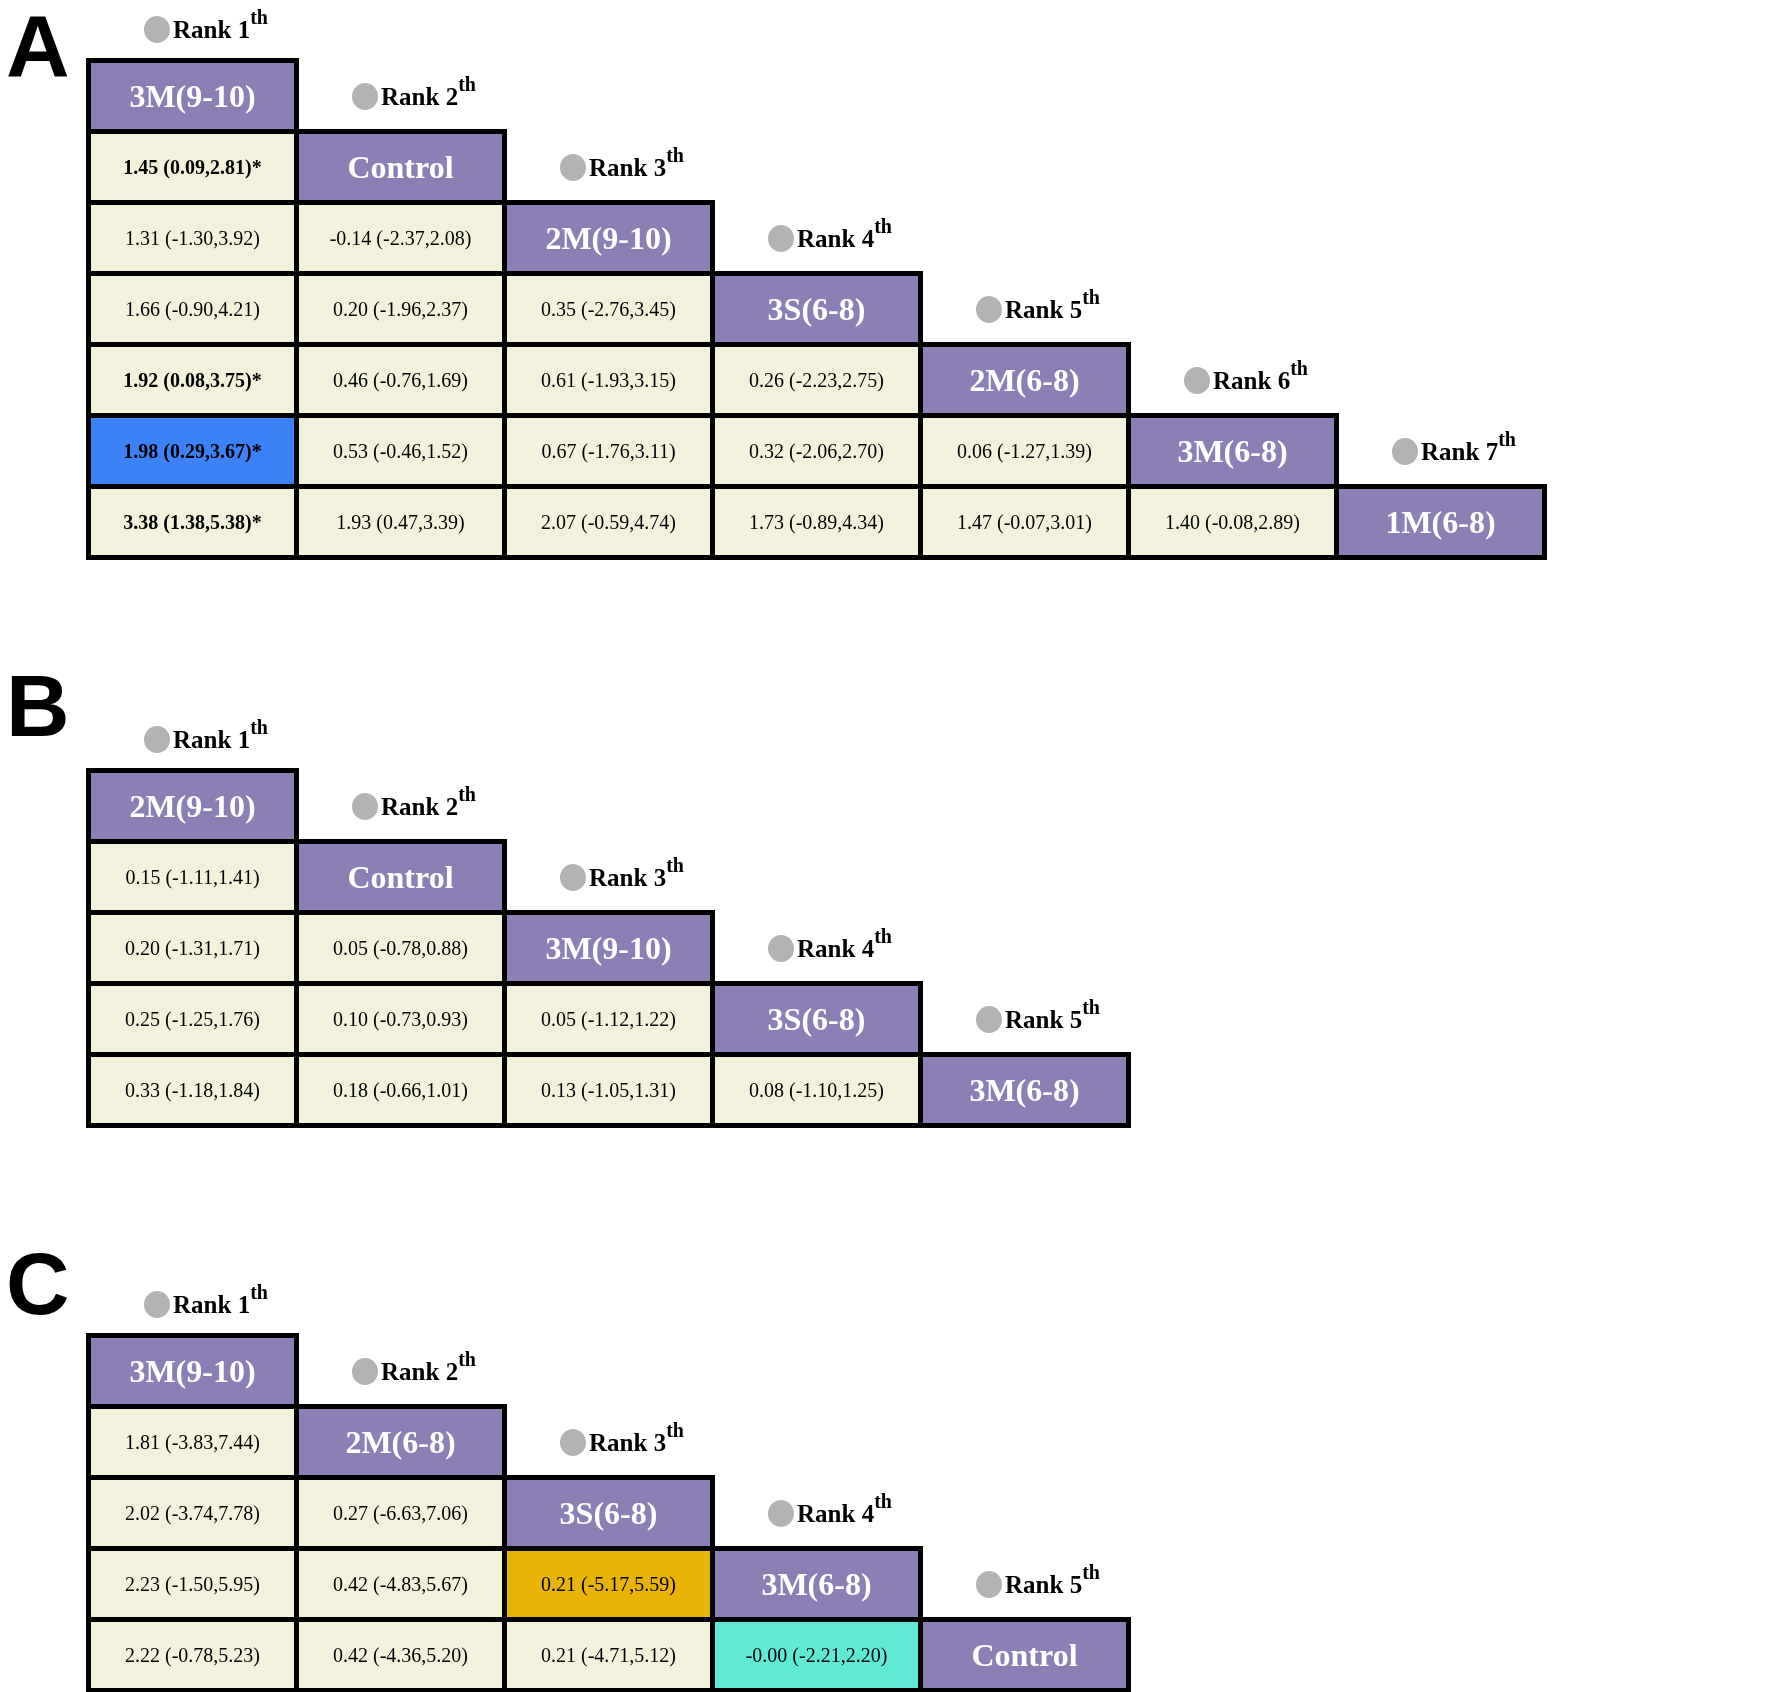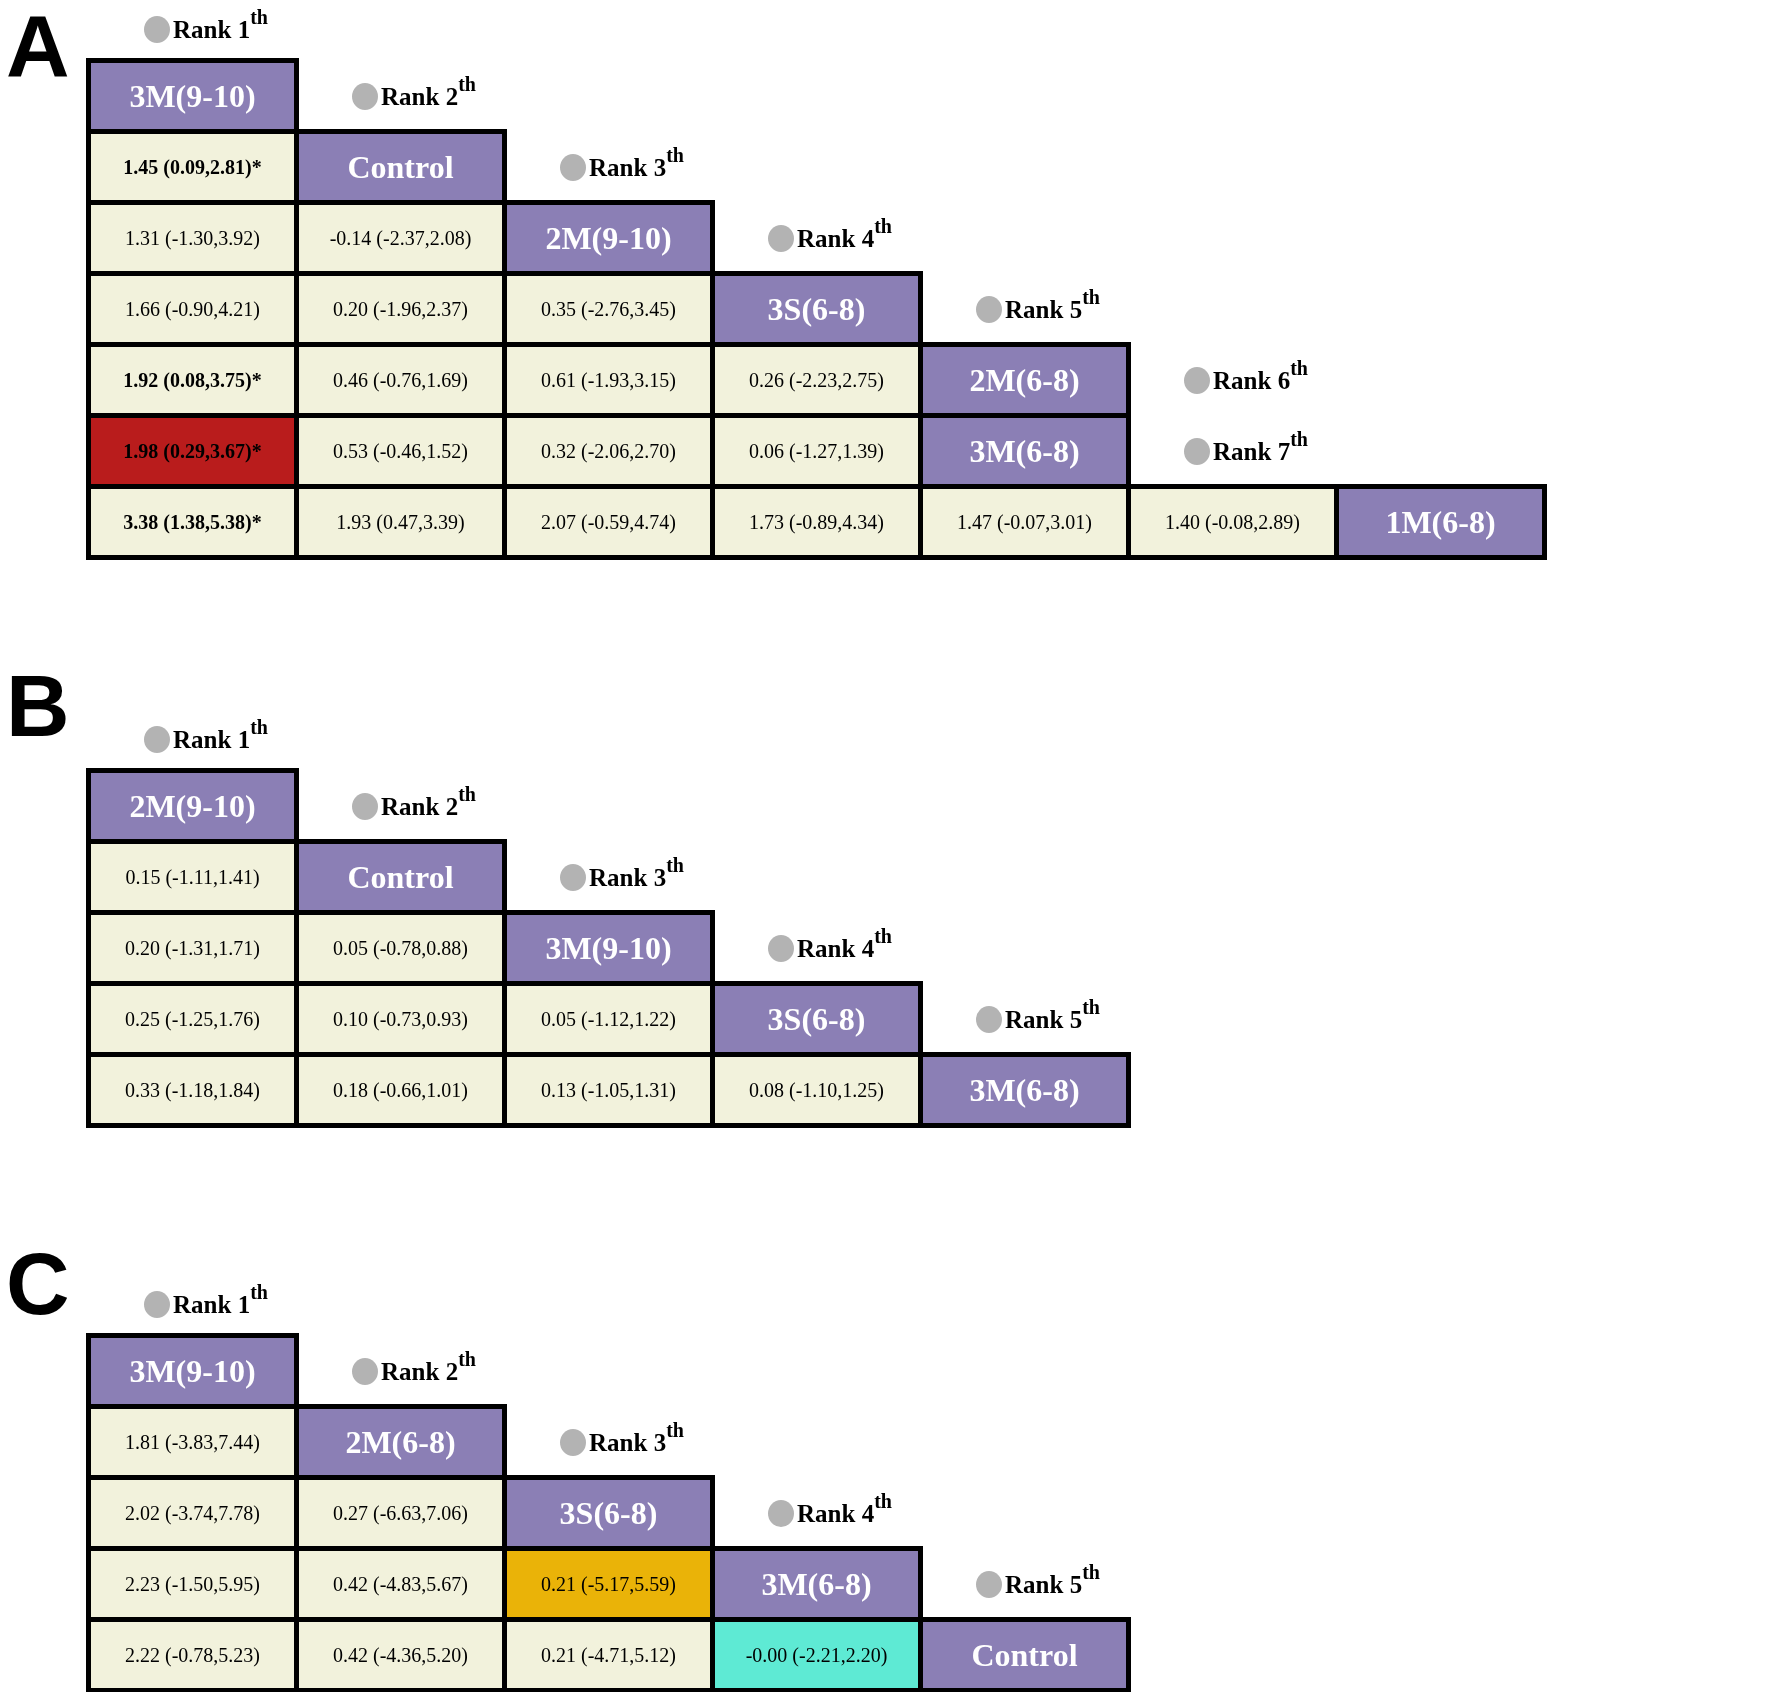--- a/index.html
+++ b/index.html
@@ -106,22 +106,23 @@
       <div class="cell cream" style="background: rgb(242, 242, 220);">0.61 (-1.93,3.15)</div>
       <div class="cell cream" style="background: rgb(242, 242, 220);">0.26 (-2.23,2.75)</div>
       <div class="cell purple" style="background: rgb(139, 127, 181); color: rgb(255, 255, 255);">2M(6-8)</div>
       <div class="rank-label">
         <div class="rank-dot" style="background: rgb(179, 179, 179);"></div>
         <span class="rank-text">Rank 6</span>
         <span class="rank-sup">th</span>
       </div>
     </div>
     <div class="ladder-row table-row collapse">
-      <div class="cell cream sig" style="background: #b91c1c;">1.98 (0.29,3.67)*</div>
+      <div class="cell cream sig" style="background: #3b82f6;">1.98 (0.29,3.67)*</div>
       <div class="cell cream" style="background: rgb(242, 242, 220);">0.53 (-0.46,1.52)</div>
+      <div class="cell cream" style="background: rgb(242, 242, 220);">0.67 (-1.76,3.11)</div>
       <div class="cell cream" style="background: rgb(242, 242, 220);">0.32 (-2.06,2.70)</div>
       <div class="cell cream" style="background: rgb(242, 242, 220);">0.06 (-1.27,1.39)</div>
       <div class="cell purple" style="background: rgb(139, 127, 181); color: rgb(255, 255, 255);">3M(6-8)</div>
       <div class="rank-label">
         <div class="rank-dot" style="background: rgb(179, 179, 179);"></div>
         <span class="rank-text">Rank 7</span>
         <span class="rank-sup">th</span>
       </div>
     </div>
     <div class="ladder-row table-row collapse">

